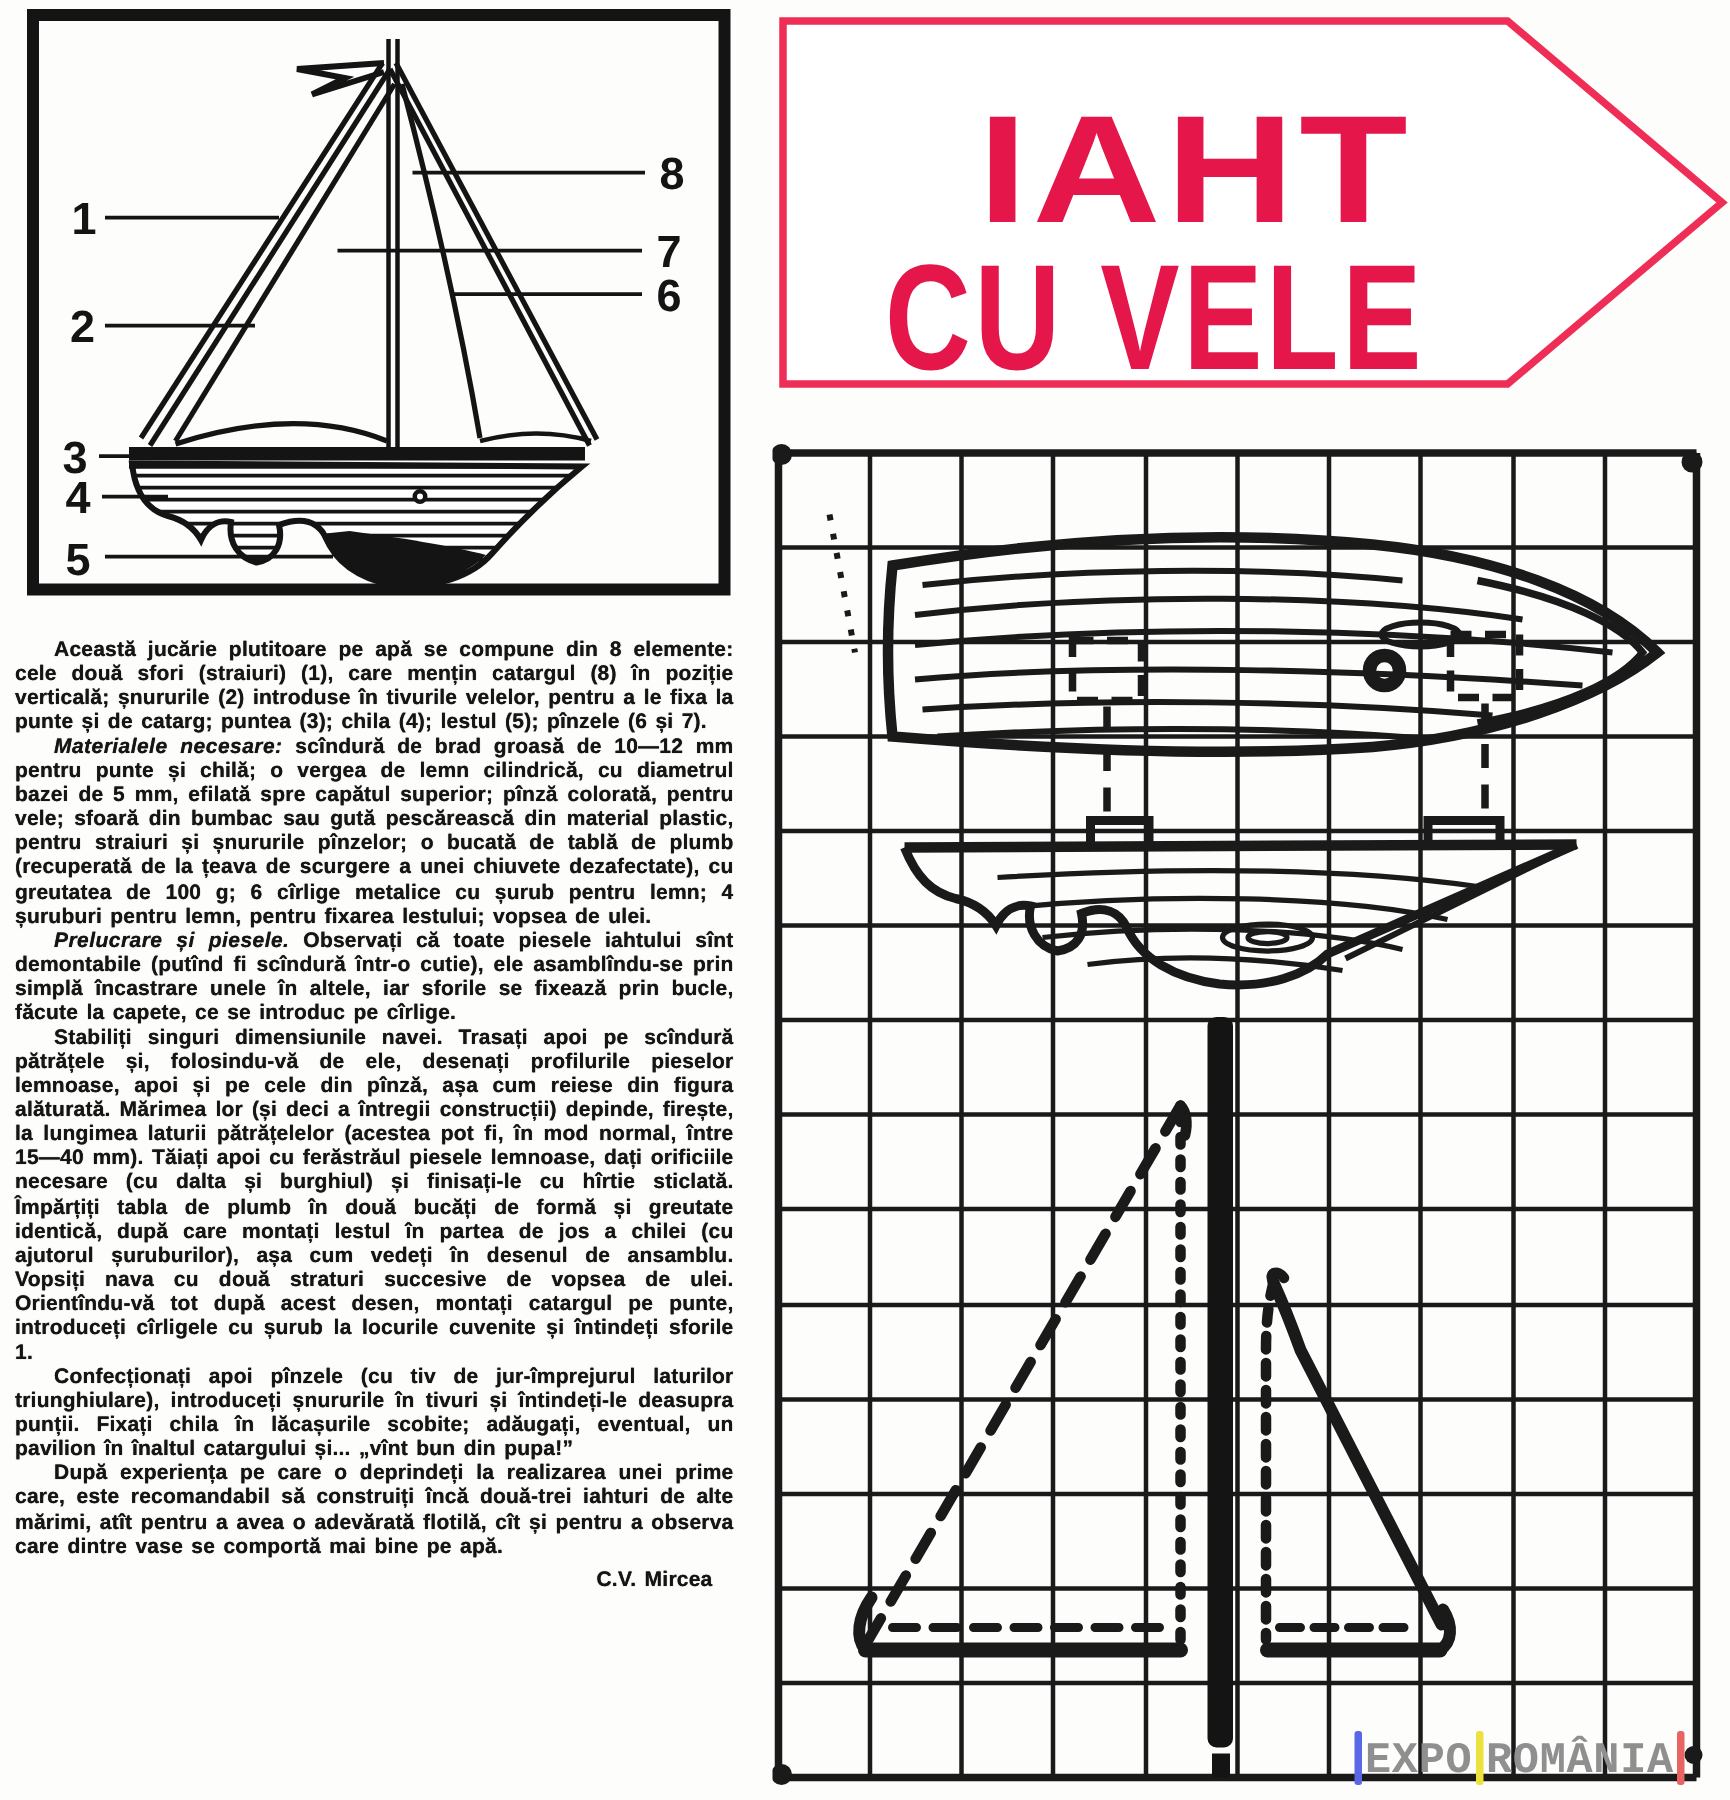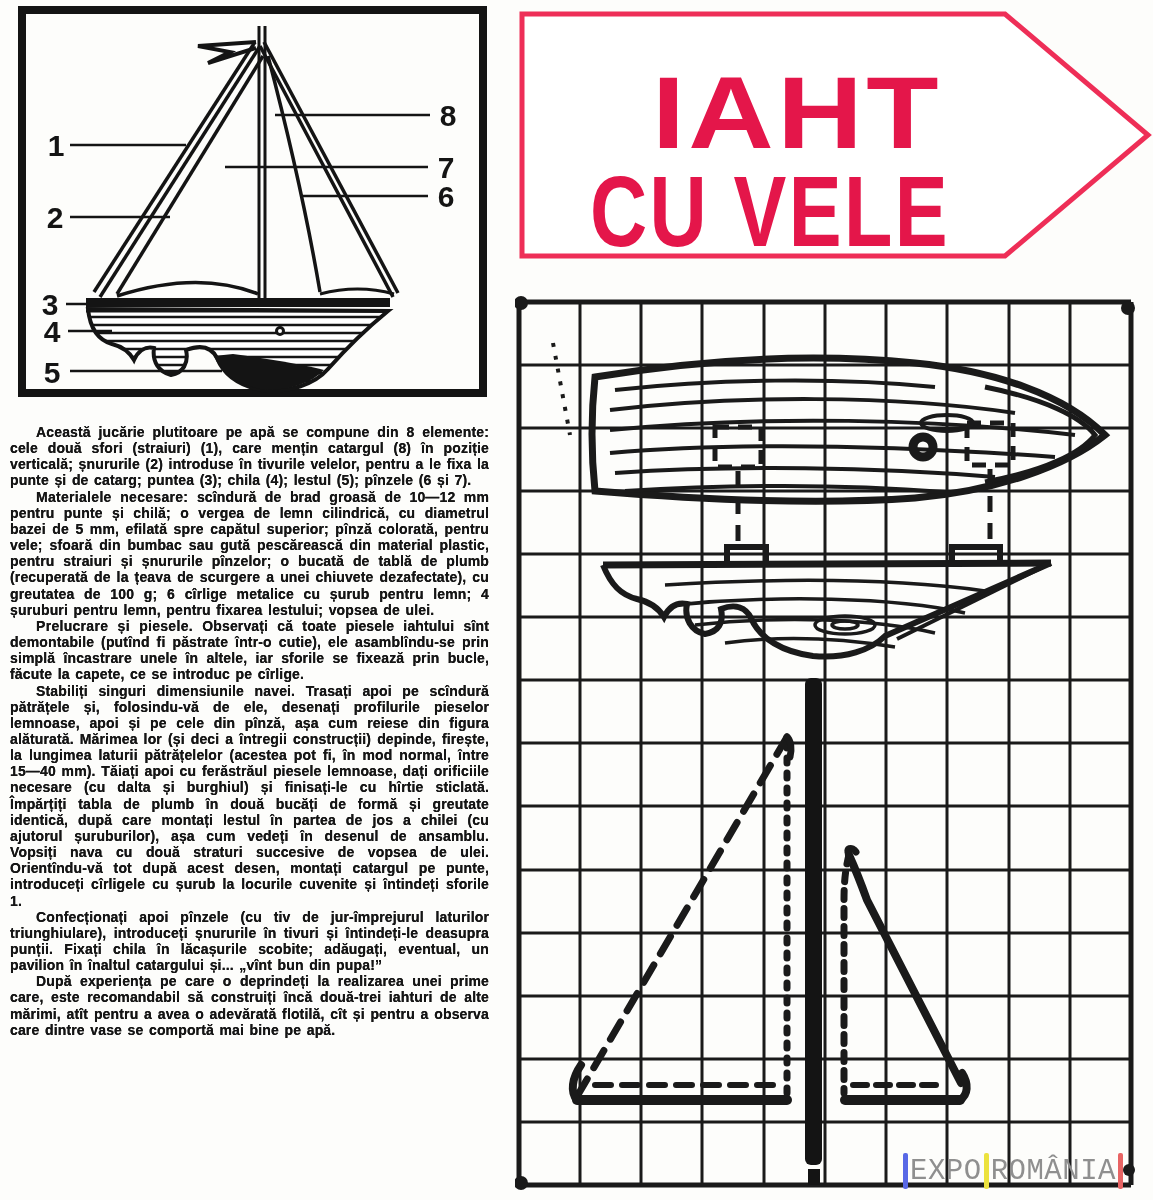--- a/index.html
+++ b/index.html
@@ -12,36 +12,36 @@
   .figure-box{position:absolute;left:18px;top:6px;width:470px;height:392px;}
   
   .article{
     position:absolute;left:10px;top:424px;width:479px;
     font-size:14px;line-height:16.15px;font-weight:bold;
     text-align:justify;color:#151515;
     letter-spacing:0.15px;word-spacing:1.5px;
     text-shadow:0 0 0.5px #151515;
   }
   .article p{margin:0;text-indent:26px;}
-  .article p b{letter-spacing:0.3px;}
+  .article p b{letter-spacing:0.3px;font-style:italic;}
   .signature{text-align:right;margin-top:6px;padding-right:14px;font-weight:bold;}
   
   .banner{position:absolute;left:515px;top:6px;width:640px;height:256px;}
   .banner text{
     font-family:"Liberation Sans",sans-serif;font-weight:bold;
     letter-spacing:3px;
   }
   
   .gridplan{position:absolute;left:515px;top:295px;width:622px;height:902px;}
   
   .watermark{
     position:absolute;left:903px;top:1152px;height:38px;
-    display:flex;align-items:center;
+    display:flex;align-items:flex-end;
     font-family:"Liberation Mono","DejaVu Sans Mono",monospace;
-    font-weight:normal;font-size:29px;letter-spacing:0.5px;
+    font-weight:bold;font-size:29px;letter-spacing:0.5px;
   }
   .watermark .bar{width:5px;height:36px;border-radius:2px;}
   .watermark .wm-word{padding:0 2px;}
 </style>
 </head>
 <body>
 
 <svg class="figure-box" viewBox="0 0 470 392">
   <g stroke="#141414" fill="none">
 
@@ -111,24 +111,25 @@
     <text x="34" y="377">5</text>
     <text x="430" y="120">8</text>
     <text x="428" y="172">7</text>
     <text x="428" y="201">6</text>
   </g>
 </svg>
 
 <div class="article">
   <p><b></b><span>Această jucărie plutitoare pe apă se compune din 8 elemente: cele două sfori (straiuri) (1), care mențin catargul (8) în poziție verticală; șnururile (2) introduse în tivurile velelor, pentru a le fixa la punte și de catarg; puntea (3); chila (4); lestul (5); pînzele (6 și 7).</span></p>
   <p><b>Materialele necesare: </b><span>scîndură de brad groasă de 10—12 mm pentru punte și chilă; o vergea de lemn cilindrică, cu diametrul bazei de 5 mm, efilată spre capătul superior; pînză colorată, pentru vele; sfoară din bumbac sau gută pescărească din material plastic, pentru straiuri și șnururile pînzelor; o bucată de tablă de plumb (recuperată de la țeava de scurgere a unei chiuvete dezafectate), cu greutatea de 100 g; 6 cîrlige metalice cu șurub pentru lemn; 4 șuruburi pentru lemn, pentru fixarea lestului; vopsea de ulei.</span></p>
-  <p><b>Prelucrare și piesele. </b><span>Observați că toate piesele iahtului sînt demontabile (putînd fi păstrate într-o cutie), ele asamblîndu-se prin simplă încastrare unele în altele, iar sforile se fixează prin bucle, făcute la capete, ce se introduc pe cîrlige.</span></p>
+  <p><b>Prelucrare și piesele. </b><span>Observați că toate piesele iahtului sînt demontabile (putînd fi scîndură într-o cutie), ele asamblîndu-se prin simplă încastrare unele în altele, iar sforile se fixează prin bucle, făcute la capete, ce se introduc pe cîrlige.</span></p>
   <p><b></b><span>Stabiliți singuri dimensiunile navei. Trasați apoi pe scîndură pătrățele și, folosindu-vă de ele, desenați profilurile pieselor lemnoase, apoi și pe cele din pînză, așa cum reiese din figura alăturată. Mărimea lor (și deci a întregii construcții) depinde, firește, la lungimea laturii pătrățelelor (acestea pot fi, în mod normal, între 15—40 mm). Tăiați apoi cu ferăstrăul piesele lemnoase, dați orificiile necesare (cu dalta și burghiul) și finisați-le cu hîrtie sticlată. Împărțiți tabla de plumb în două bucăți de formă și greutate identică, după care montați lestul în partea de jos a chilei (cu ajutorul șuruburilor), așa cum vedeți în desenul de ansamblu. Vopsiți nava cu două straturi succesive de vopsea de ulei. Orientîndu-vă tot după acest desen, montați catargul pe punte, introduceți cîrligele cu șurub la locurile cuvenite și întindeți sforile 1.</span></p>
   <p><b></b><span>Confecționați apoi pînzele (cu tiv de jur-împrejurul laturilor triunghiulare), introduceți șnururile în tivuri și întindeți-le deasupra punții. Fixați chila în lăcașurile scobite; adăugați, eventual, un pavilion în înaltul catargului și... „vînt bun din pupa!”</span></p>
   <p><b></b><span>După experiența pe care o deprindeți la realizarea unei prime care, este recomandabil să construiți încă două-trei iahturi de alte mărimi, atît pentru a avea o adevărată flotilă, cît și pentru a observa care dintre vase se comportă mai bine pe apă.</span></p>
+  <div class="signature">C.V. Mircea</div>
 </div>
 
 <svg class="banner" viewBox="0 0 640 256">
   <path d="M7,8 L490,8 L633,129 L490,250 L7,250 Z" fill="#ffffff" stroke="#ee2e57" stroke-width="5"></path>
   <text x="282" y="142" font-size="102" fill="#e4164a" text-anchor="middle" textLength="290" lengthAdjust="spacingAndGlyphs">IAHT</text>
   <text x="255" y="240" font-size="100" fill="#e4164a" text-anchor="middle" textLength="360" lengthAdjust="spacingAndGlyphs">CU VELE</text>
 </svg>
 
 <svg class="gridplan" viewBox="0 0 622 902">
   <g stroke="#1a1a1a" fill="none">

